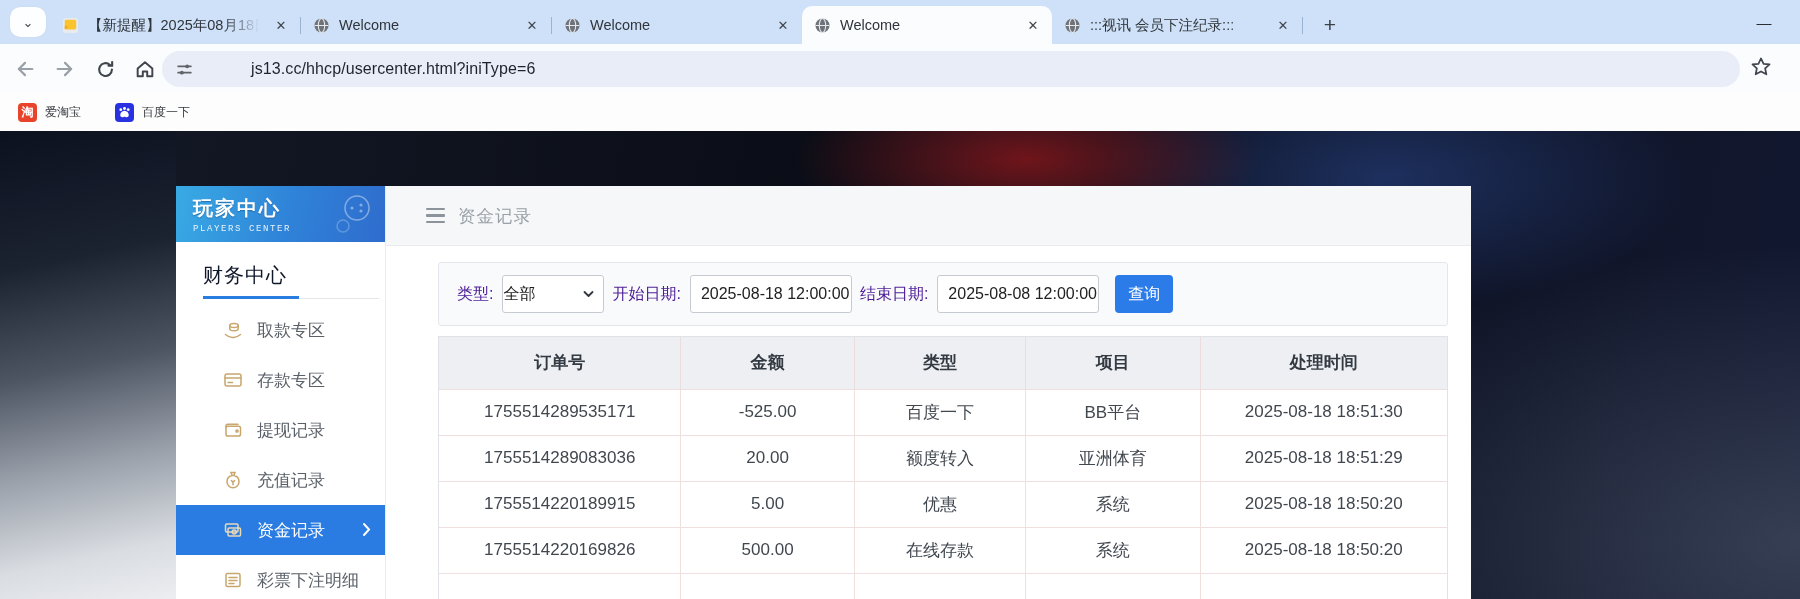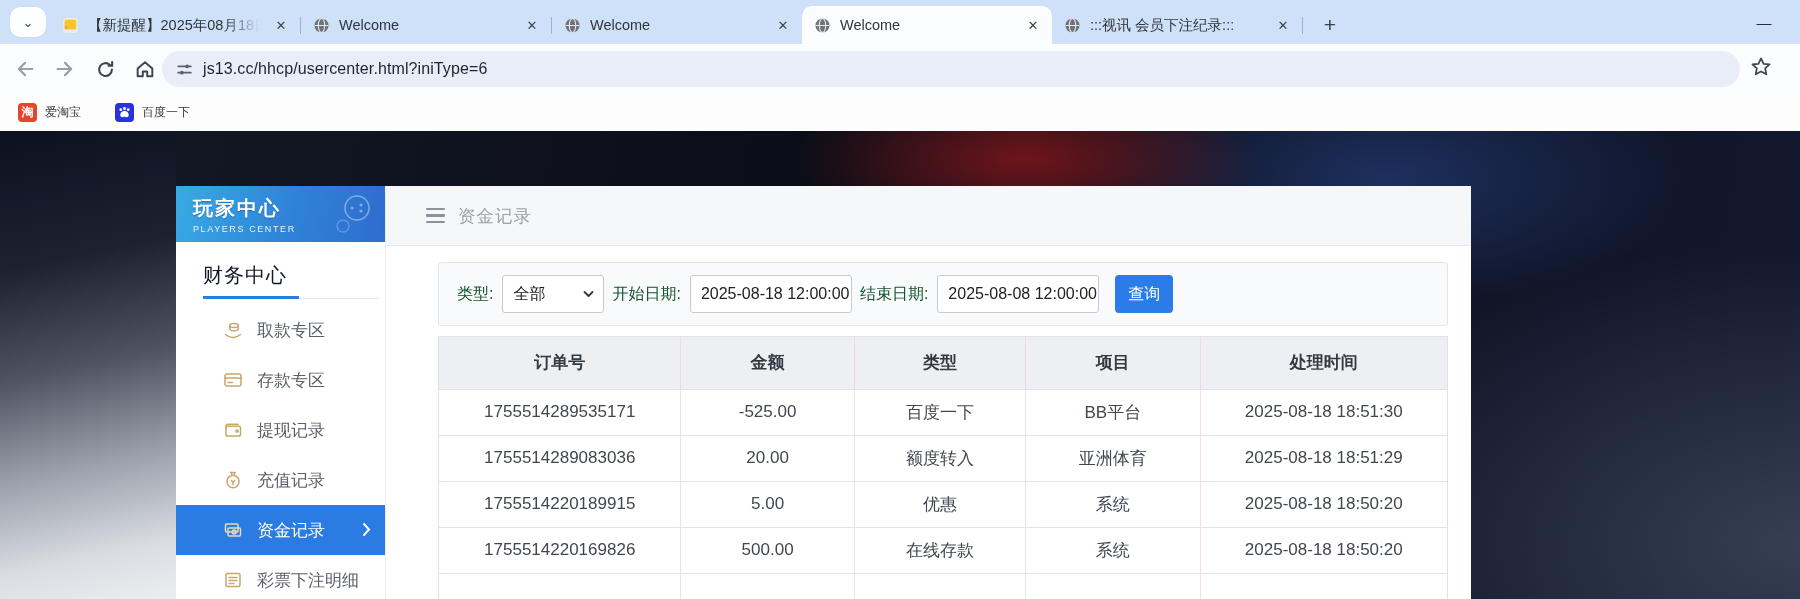--- a/index.html
+++ b/index.html
@@ -27,21 +27,21 @@
     width:26px; height:26px; display:flex; align-items:center; justify-content:center; cursor:pointer; }
   .win-min { position:absolute; right:22px; top:8px; width:28px; height:28px; display:flex;
     align-items:center; justify-content:center; color:#2b2f35; font-size:15px; cursor:pointer; }
 
   
   .toolbar { position:absolute; left:0; top:44px; width:1800px; height:50px; background:#fbfcfe;
     display:flex; align-items:center; }
   .nav-ic { width:30px; height:30px; display:flex; align-items:center; justify-content:center;
     margin-left:10px; cursor:pointer; }
   .addr { position:absolute; left:162px; top:7px; width:1578px; height:36px; background:#e9edf7;
-    border-radius:18px; display:flex; align-items:center; padding:0 14px; cursor:text; }
+    border-radius:18px; display:flex; align-items:center; padding:0 14px; cursor:text;gap:48px; }
   .addr-url { font-size:16px; color:#1e242b; margin-left:10px; letter-spacing:.1px; }
   .star-ic { position:absolute; right:28px; top:12px; cursor:pointer; }
 
   
   .bookbar { position:absolute; left:0; top:94px; width:1800px; height:37px; background:#fdfdfe;
     display:flex; align-items:center; }
   .bm { display:flex; align-items:center; gap:8px; margin-left:10px; padding:4px 8px;
     border-radius:6px; cursor:pointer; }
   .bm-label { font-size:12px; color:#33373c; }
   .bm-ic { width:19px; height:19px; border-radius:4px; display:flex; align-items:center;
@@ -59,21 +59,21 @@
   .left-strip { position:absolute; left:0; top:0; width:176px; height:468px;
     background:linear-gradient(168deg,#0c1120 0%,#1b2230 28%,#4d5563 50%,#9aa1ab 70%,#d9dce1 88%,#eceef1 100%); }
 
   
   .panel { position:absolute; left:176px; top:55px; width:1295px; height:560px; background:#fff;
     display:flex; }
 
   
   .sidebar { width:210px; flex:0 0 auto; background:#fff; border-right:1px solid #ececef; }
   .sb-header { position:relative; height:56px; overflow:hidden; padding:9px 0 0 17px;
-    background:linear-gradient(105deg,#39abe4 0%,#2f82d8 55%,#2f6ccd 100%); }
+    background:linear-gradient(105deg,#39abe4 0%,#2f82d8 55%,#2f6ccd 100%);font-family:Liberation Mono, monospace; }
   .sb-title { color:#fff; font-size:20px; font-weight:bold; letter-spacing:2px;
     text-shadow:0 1px 1px rgba(0,40,90,.35); }
   .sb-sub { color:rgba(255,255,255,.88); font-size:9px; letter-spacing:1.6px; margin-top:2px; }
   .sb-deco { position:absolute; right:10px; top:6px; opacity:.4; }
   .sb-section { position:relative; padding:20px 0 0 27px; }
   .sb-section-title { font-size:20px; color:#0f172a; letter-spacing:1px; }
   .sb-underline-gray { position:absolute; left:27px; top:56px; width:176px; height:1px; background:#e4e7ea; }
   .sb-underline-blue { position:absolute; left:27px; top:54px; width:96px; height:3px; background:#2a7de0; }
   .sb-menu { margin-top:16px; list-style:none; }
   .sb-item { height:50px; display:flex; align-items:center; padding-left:47px; gap:14px;
@@ -88,24 +88,24 @@
   .page-header { height:60px; background:#f6f7f9; border-bottom:1px solid #e8eaee;
     display:flex; align-items:center; padding-left:40px; gap:13px; }
   .hamburger { display:flex; flex-direction:column; gap:4px; cursor:pointer; }
   .hamburger span { width:19px; height:2.5px; background:#8d939b; border-radius:1px; }
   .page-title { font-size:17.5px; color:#9aa0a8; letter-spacing:1px; }
   .content { background:#fff; flex:1; }
 
   .filter-box { margin:16px 23px 0 52px; height:64px; background:#f9fafc;
     border:1px solid #e3e6eb; border-radius:3px; display:flex; align-items:center;
     padding:0 16px; font-size:16px; color:#333; }
-  .f-label { margin:0 9px 0 8px; color:#14532d; }
+  .f-label { margin:0 9px 0 8px; color:#4c1d95; }
   .f-label.first { margin-left:2px; }
   .f-select { width:102px; height:38px; background:#fff; border:1px solid #c6cbd2; border-radius:3px;
-    display:flex; align-items:center; justify-content:space-between; padding:0 9px 0 10px;
+    display:flex; align-items:center; justify-content:space-between; padding:0 9px 0 0;
     color:#222; cursor:pointer; }
   .f-input { width:162px; height:38px; background:#fff; border:1px solid #c6cbd2; border-radius:3px;
     display:flex; align-items:center; padding:0 10px; color:#222; cursor:text; white-space:nowrap; }
   .f-btn { width:58px; height:38px; margin-left:16px; background:#2b7ce9; color:#fff;
     border:none; border-radius:4px; font-size:16px; display:flex; align-items:center;
     justify-content:center; cursor:pointer; font-family:inherit; }
 
   .table-wrap { margin:10px 23px 0 52px; border:1px solid #dfe3e8; }
   table { width:100%; border-collapse:collapse; table-layout:fixed; }
   col.c1{width:24%} col.c2{width:17.2%} col.c3{width:17%} col.c4{width:17.3%} col.c5{width:24.5%}

